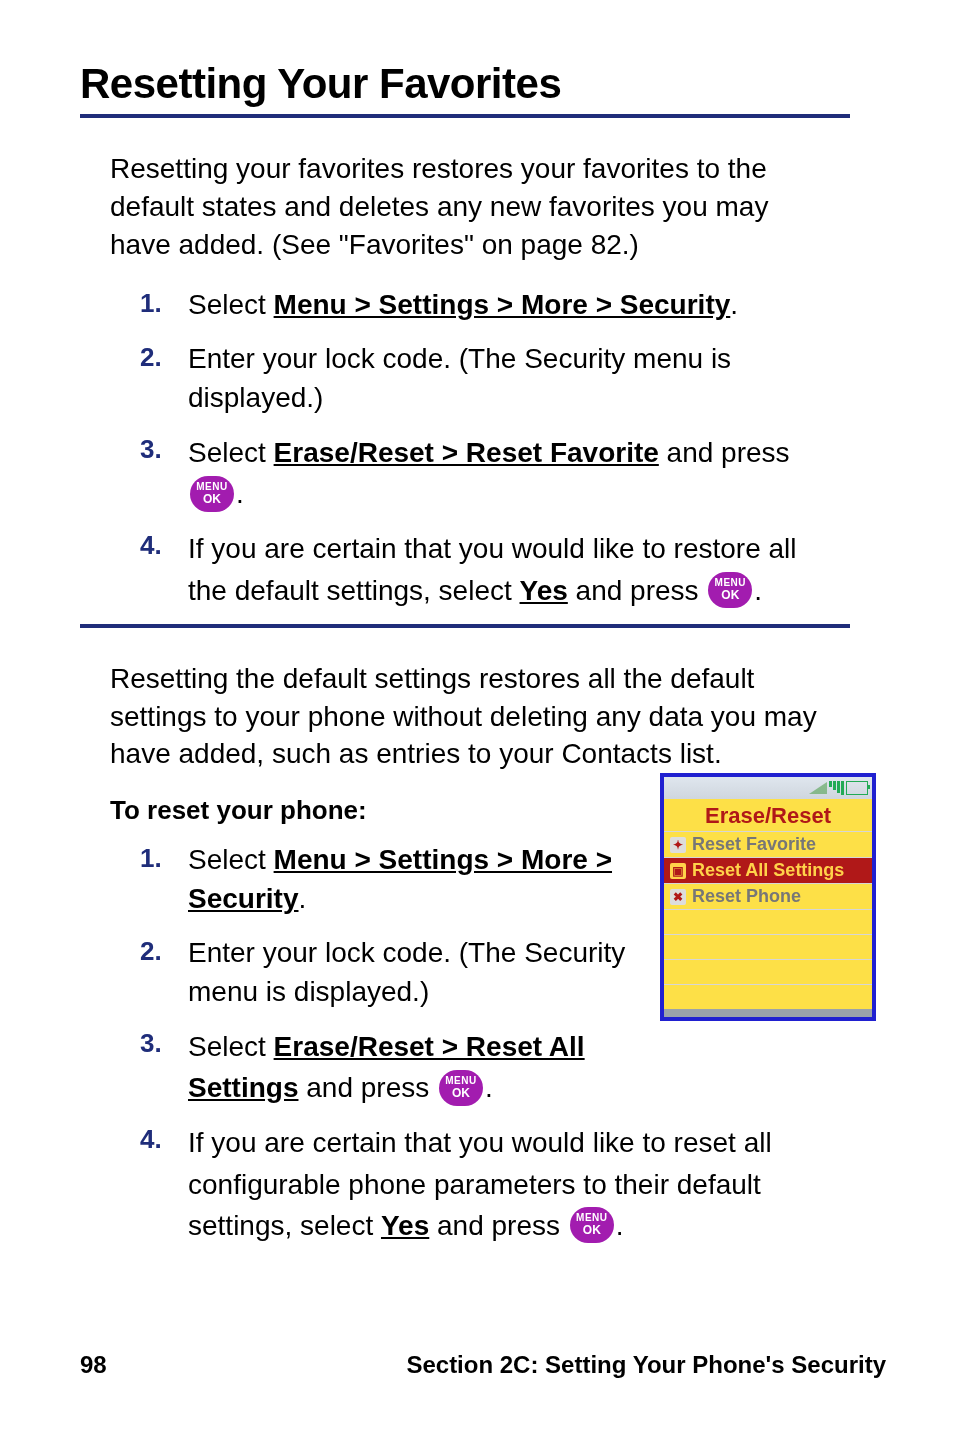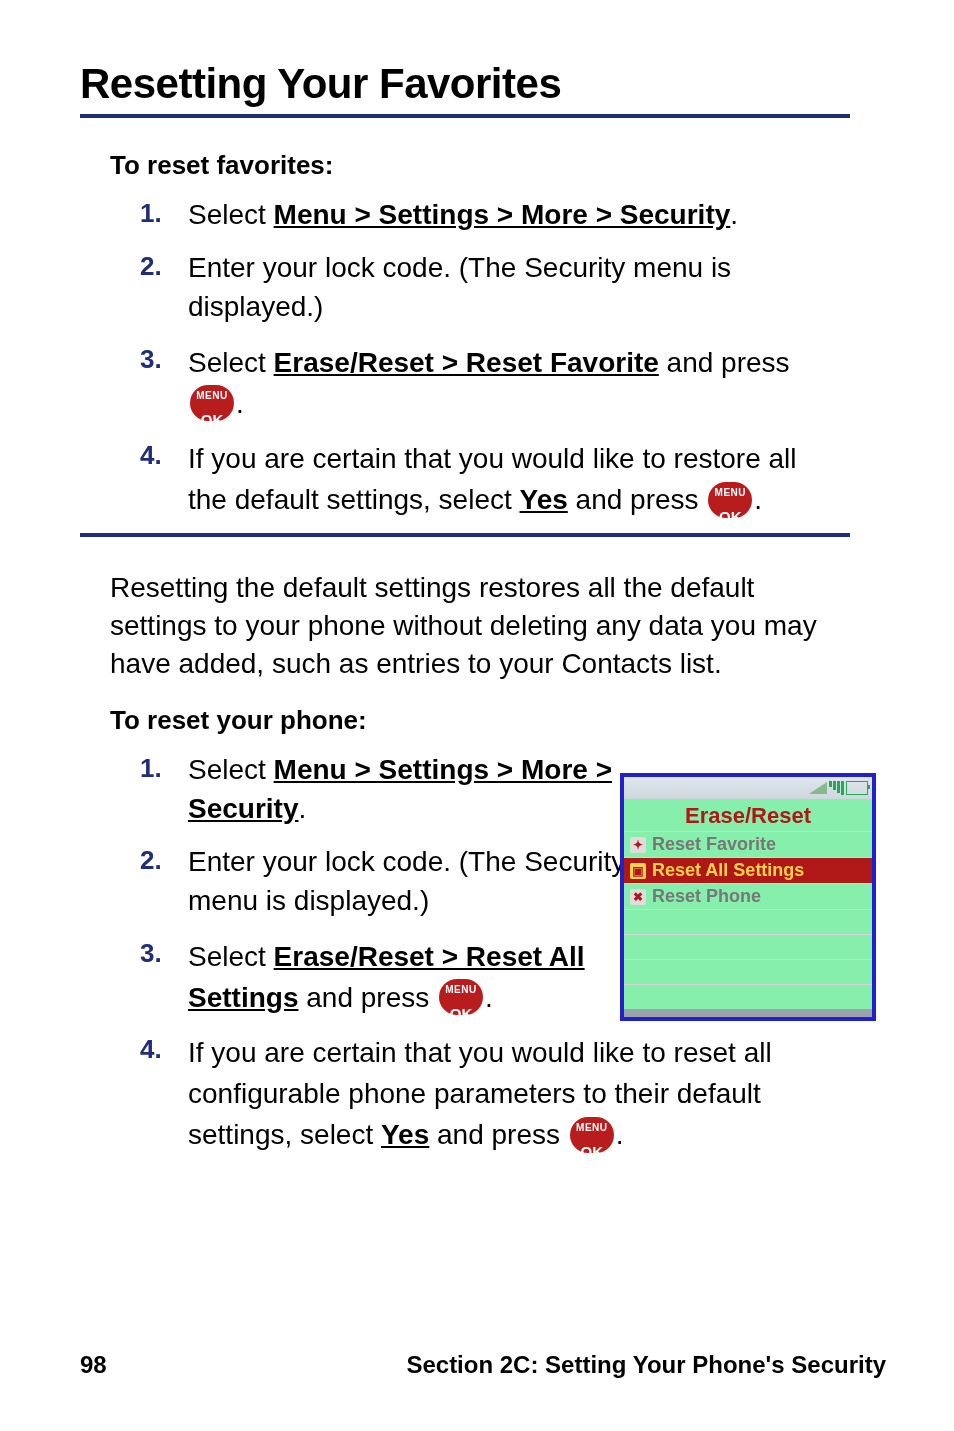--- a/index.html
+++ b/index.html
@@ -59,45 +59,45 @@
     font-weight: 700;
     color: #1f2d7a;
     font-size: 26px;
   }
   .bold { font-weight: 700; text-decoration: underline; }
   .menu-ok-btn {
     display: inline-block;
     vertical-align: middle;
     width: 44px;
     height: 36px;
-    background: #b91c1c;
+    background: #a21caf;
     border-radius: 18px / 18px;
     color: #fff;
     text-align: center;
     font-size: 10px;
     line-height: 1;
     font-weight: 700;
     padding-top: 6px;
     box-sizing: border-box;
     margin: 0 2px;
   }
   .menu-ok-btn .l1 { display:block; font-size:10px; letter-spacing:0.5px;}
-  .menu-ok-btn .l2 { display:block; font-size:15px; margin-top:11px;text-decoration:underline;}
+  .menu-ok-btn .l2 { display:block; font-size:12px; margin-top:1px;}
   .step-inline { vertical-align: middle; }
   .gap-top { margin-top: 40px; }
 
   
   .phone-shot {
     position: absolute;
     right: 78px;
     top: 773px;
-    width: 256px;
+    width: 216px;
     box-sizing: border-box;
     border: 4px solid #2020d0;
-    background: #86efac;
+    background: #fde047;
   }
   .phone-shot .statusbar {
     height: 22px;
     background: linear-gradient(#dfe6ee, #cfd6de);
     display:flex;
     justify-content:flex-end;
     align-items:center;
     padding: 0 4px;
     gap:2px;
   }
@@ -185,22 +185,22 @@
   .steps-narrow { max-width: 490px; }
 </style>
 </head>
 <body>
 
 <div class="page">
 
   <h1 class="section-title">Resetting Your Favorites</h1>
   <div class="navy-rule"></div>
 
-
-  <p class="lead">To reset favorites:</p>
+  <p class="body-text">Resetting your favorites restores your favorites to the default states and deletes any new favorites you may have added. (See "Favorites" on page 82.)</p>
+
 
   <ol class="steps">
     <li>
       <span class="num">1.</span>
       <span>Select </span><span class="bold">Menu &gt; Settings &gt; More &gt; Security</span><span>.</span>
     </li>
     <li>
       <span class="num">2.</span>
       <span>Enter your lock code. (The Security menu is displayed.)</span>
     </li>

